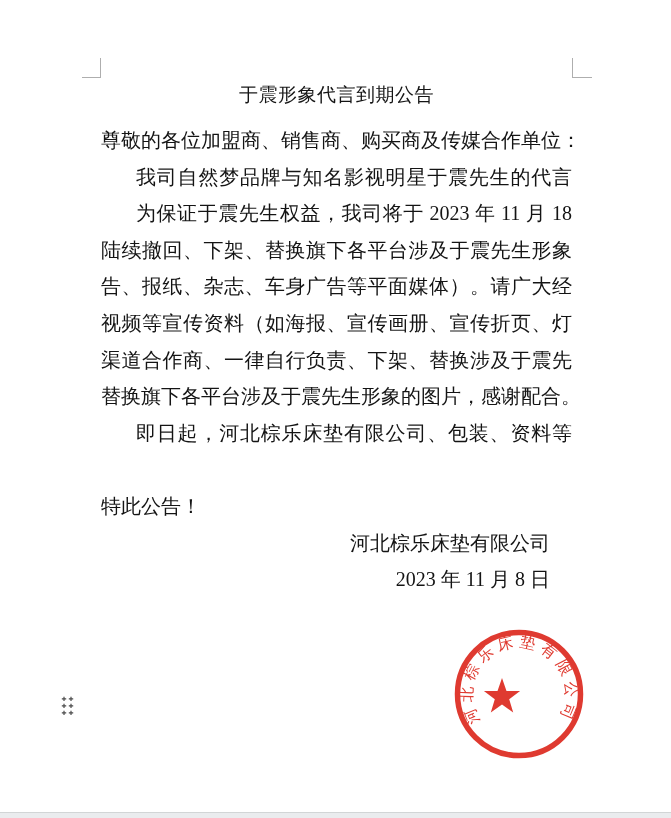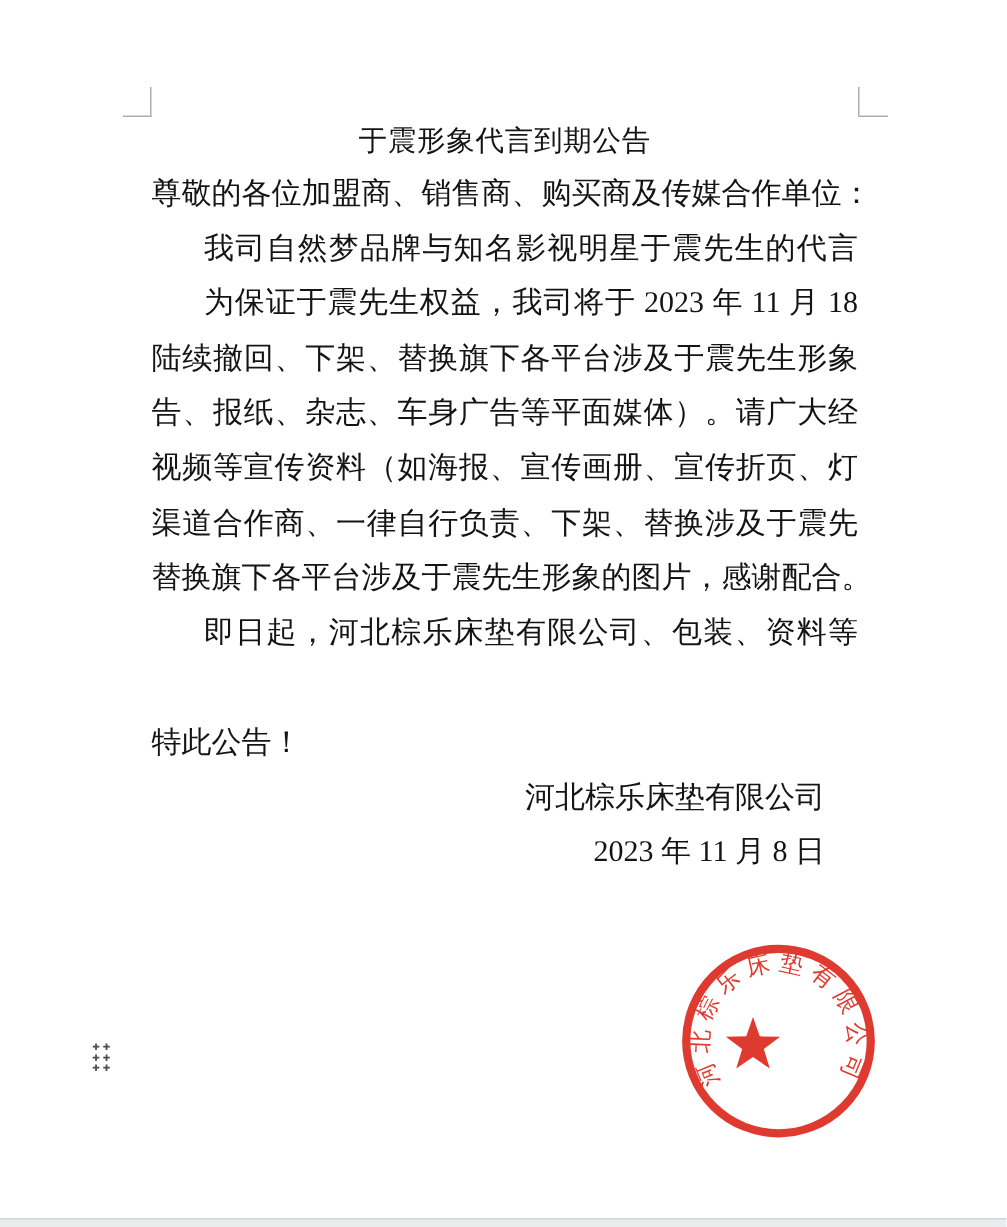--- a/index.html
+++ b/index.html
@@ -10,21 +10,21 @@
   .page{position:absolute;inset:0;}
   
   .crop{position:absolute;background:#aeaeae;}
   .crop.tl-v{left:100px;top:58px;width:1px;height:20px;}
   .crop.tl-h{left:82px;top:77px;width:19px;height:1px;}
   .crop.tr-v{left:572px;top:58px;width:1px;height:20px;}
   .crop.tr-h{left:573px;top:77px;width:19px;height:1px;}
   
   .textblock{position:absolute;left:101px;top:0;width:471px;}
   .title{
-    margin:80px 0 1px 0;font-size:19px;line-height:30px;font-weight:normal;
+    margin:80px 0 12px 0;font-size:19px;line-height:30px;font-weight:normal;
     text-align:center;letter-spacing:0.5px;
   }
   p.line{margin:0;font-size:20px;line-height:36.6px;height:36.6px;white-space:nowrap;}
   p.line.wrapfill{
     white-space:normal;text-align:justify;text-align-last:justify;
     text-justify:inter-character;overflow:hidden;
   }
   p.line.indent{text-indent:35px;}
   p.line.blank{height:36.6px;}
   p.line.right{text-align:right;padding-right:22px;white-space:nowrap;}

